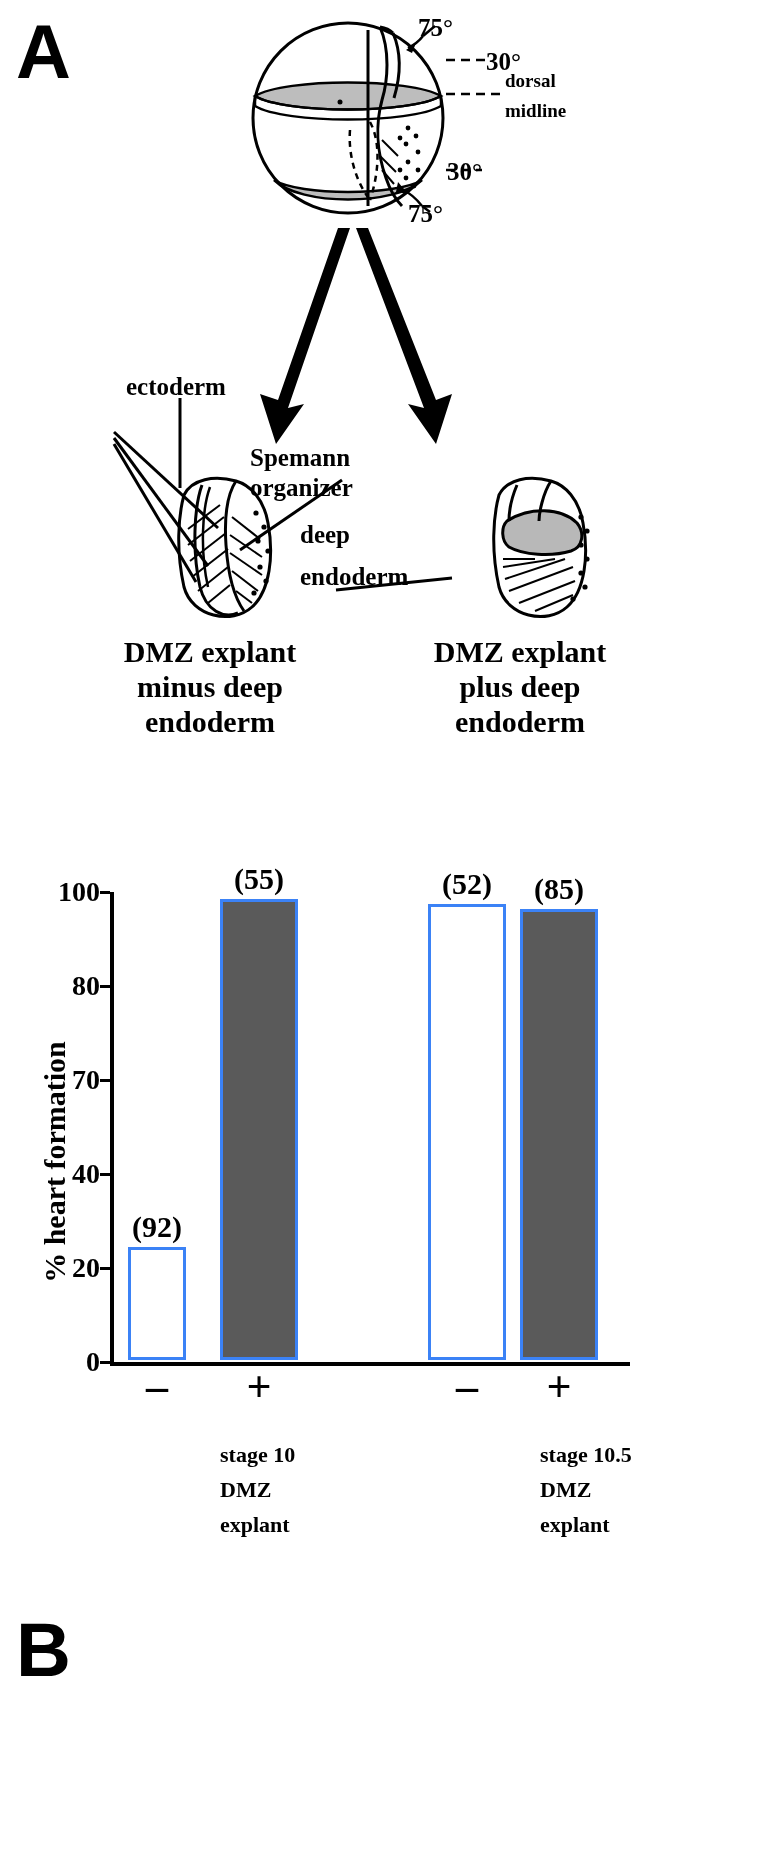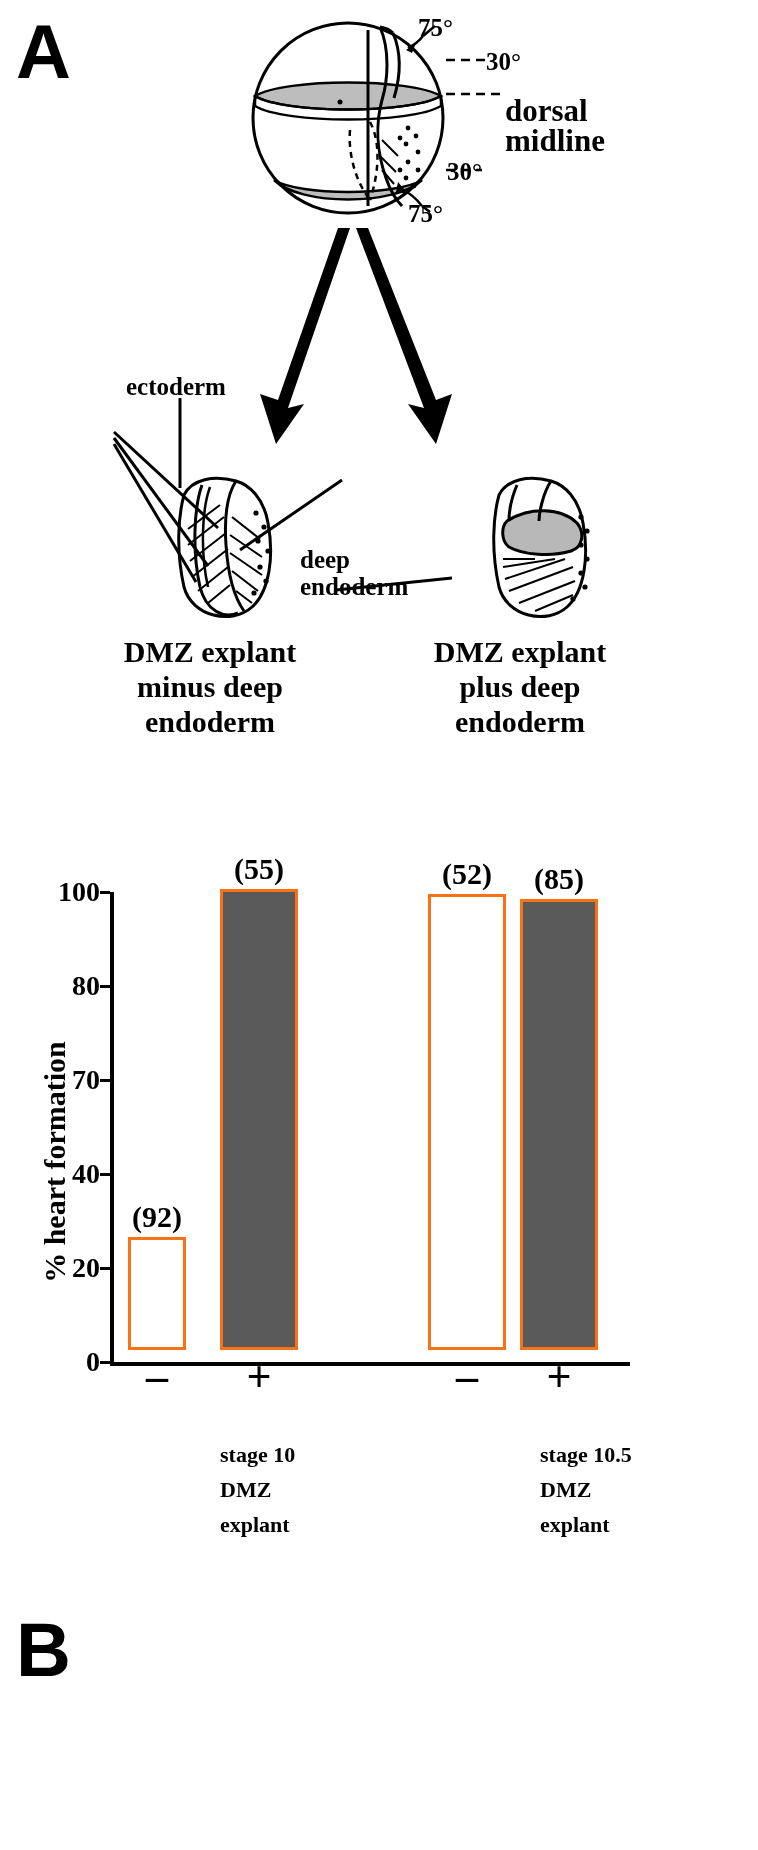--- a/index.html
+++ b/index.html
@@ -69,27 +69,27 @@
   .lbl {
     position: absolute;
     font-family: "Liberation Serif", serif;
     font-weight: bold;
     font-size: 25px;
     line-height: 28px;
     white-space: pre;
   }
   #lbl-75-top { left: 418px; top: 14px; }
   #lbl-30-top { left: 486px; top: 48px; }
-  #lbl-dorsal-midline { left: 505px; top: 96px; font-size: 31px; line-height: 30px;}
+  #lbl-dorsal-midline { left: 505px; top: 66px; font-size: 19px; line-height: 30px;}
   #lbl-30-bottom { left: 447px; top: 158px; }
   #lbl-75-bottom { left: 408px; top: 200px; }
   #lbl-ectoderm { left: 126px; top: 373px; }
   #lbl-heart-primordia { left: 10px; top: 410px; line-height: 30px; }
   #lbl-spemann { left: 250px; top: 443px; line-height: 30px; }
-  #lbl-deep-endoderm { left: 300px; top: 546px; line-height: 27px; }
+  #lbl-deep-endoderm { left: 300px; top: 514px; line-height: 42px; }
   #lbl-dmz-left {
     left: 60px; top: 634px;
     width: 300px; text-align: center;
     font-size: 30px; line-height: 35px;
   }
   #lbl-dmz-right {
     left: 395px; top: 634px;
     width: 250px; text-align: center;
     font-size: 30px; line-height: 35px;
   }
@@ -143,22 +143,22 @@
     background: #000;
   }
   #axis-x-line {
     position: absolute;
     left: 0; top: 470px;
     width: 520px; height: 4px;
     background: #000;
   }
   .bar {
     position: absolute;
-    bottom: 12px;
-    border: 3px solid #f97316;
+    bottom: 2px;
+    border: 3px solid #3b82f6;
     box-sizing: border-box;
   }
   .bar.open { background: #ffffff; padding-left: 24px; }
   .bar.filled { background: #5a5a5a; }
   .bar-count {
     position: absolute;
     bottom: 100%;
     left: 50%;
     transform: translateX(-50%);
     margin-bottom: 6px;
@@ -330,20 +330,22 @@
     </svg>
 
     <svg class="leader-svg" id="leaders-right" viewBox="0 0 280 220">
       <g stroke="#000" stroke-width="3" fill="none">
         <line x1="12" y1="50" x2="-90" y2="120"></line>
         <line x1="6" y1="160" x2="122" y2="148"></line>
       </g>
     </svg>
 
     <div class="lbl" id="lbl-ectoderm">ectoderm</div>
+    <div class="lbl" id="lbl-spemann">Spemann
+organizer</div>
     <div class="lbl" id="lbl-deep-endoderm">deep
 endoderm</div>
 
     <div class="lbl" id="lbl-dmz-left">DMZ explant
 minus deep
 endoderm</div>
     <div class="lbl" id="lbl-dmz-right">DMZ explant
 plus deep
 endoderm</div>
   </div>

